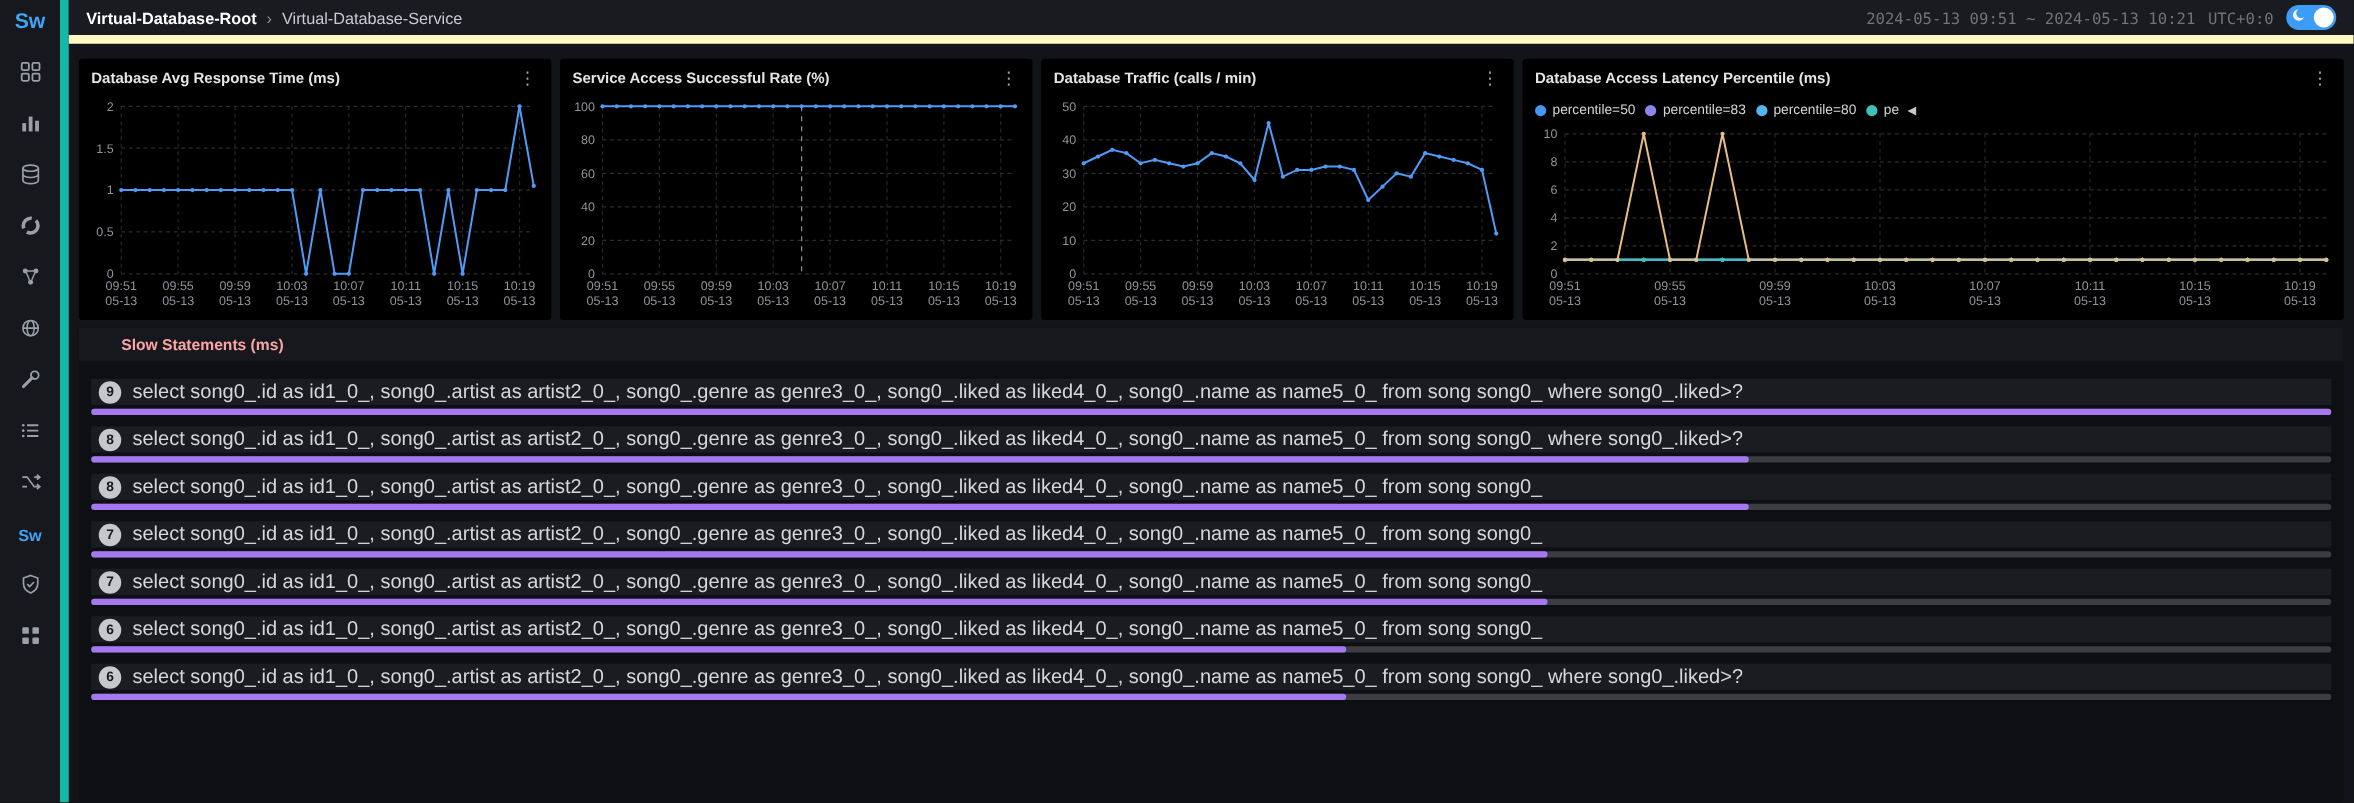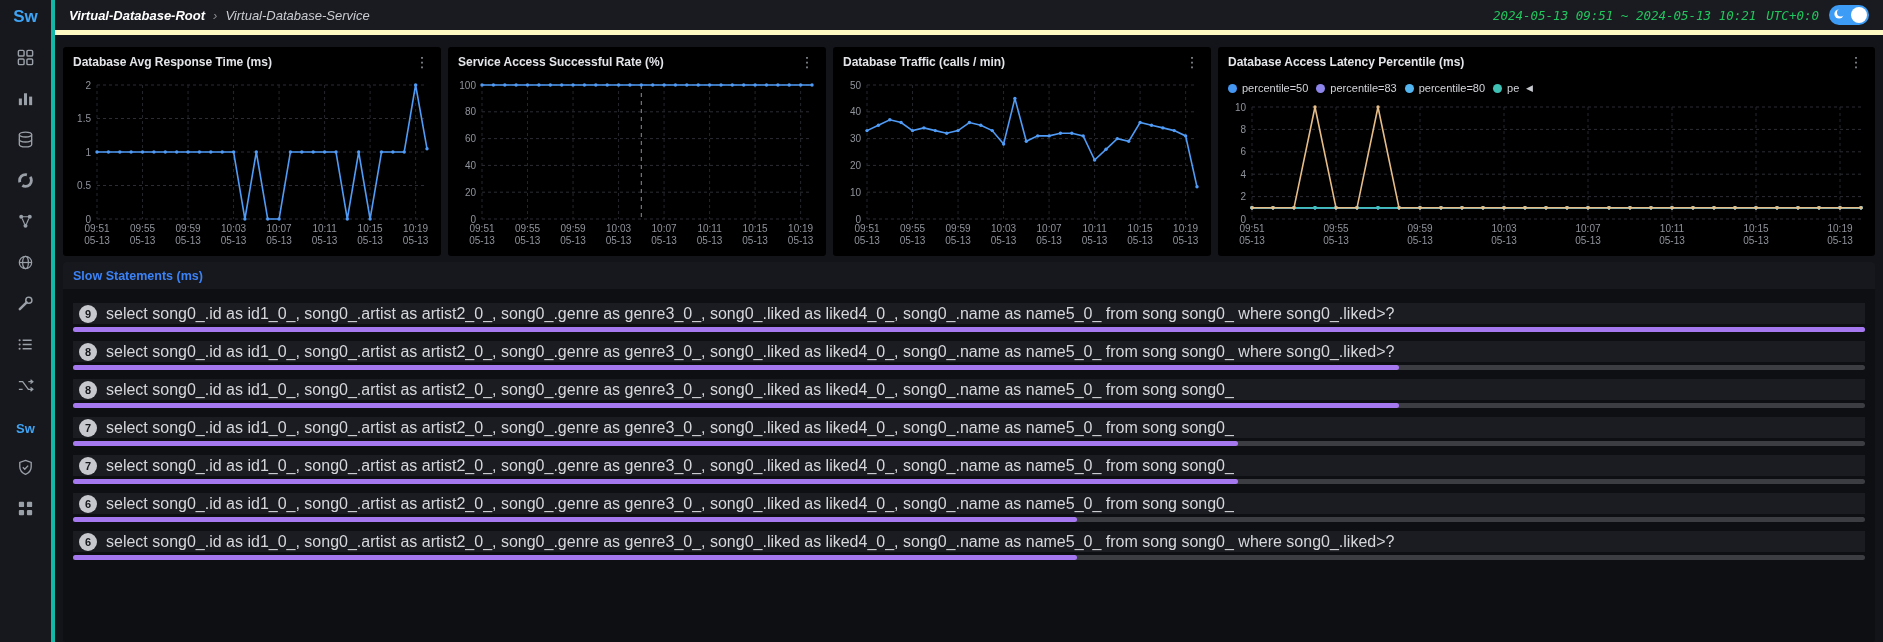--- a/index.html
+++ b/index.html
@@ -1,39 +1,39 @@
 <!DOCTYPE html>
 <html><head>
 <meta charset="utf-8">
 <style>
   * { margin:0; padding:0; box-sizing:border-box; }
   html,body { width:1883px; height:642px; overflow:hidden; background:#131419;
     font-family:"Liberation Sans", sans-serif; color:#d7d9dd; }
   .app { display:flex; height:100%; }
 
   
-  .sidebar { width:55px; background:#17181d; border-right:4px solid #14b8a6;
+  .sidebar { width:55px; background:#17181d; border-right:7px solid #14b8a6;
     display:flex; flex-direction:column; align-items:center; padding-top:7px; flex-shrink:0; }
   .logo { color:#3fa4f5; font-weight:bold; font-size:17px; margin-bottom:12px; cursor:pointer; }
   .nav-icon { width:42px; height:41px; display:flex; align-items:center; justify-content:center;
     color:#9aa0a8; cursor:pointer; }
   .nav-icon svg { width:19px; height:19px; }
   .nav-icon.active { color:#3fa4f5; font-weight:bold; font-size:13px; }
 
   
   .main { flex:1; display:flex; flex-direction:column; min-width:0; }
 
-  .topbar { height:35px; background:#1a1b20; border-bottom:5px solid #fef9c3;
-    display:flex; align-items:center; padding:0 14px; flex-shrink:0;font-style:italic; }
+  .topbar { height:35px; background:#1a1b20; border-bottom:7px solid #fef9c3;
+    display:flex; align-items:center; padding:0 14px; flex-shrink:0; }
   .breadcrumb { display:flex; align-items:center; gap:8px; font-size:13px; }
   .crumb-root { color:#ffffff; font-weight:bold; cursor:pointer; }
   .crumb-sep { color:#8b8e95; }
   .crumb { color:#c9ccd2; cursor:pointer; }
   .topbar-right { margin-left:auto; display:flex; align-items:center; gap:10px; }
-  .time-range, .timezone { font-family:"DejaVu Sans Mono", monospace; font-size:12.5px; color:#22c55e; }
+  .time-range, .timezone { font-family:"DejaVu Sans Mono", monospace; font-size:12.5px; color:#737373; }
   .toggle { width:40px; height:20px; background:#3d9cf5; border-radius:10px; position:relative;
     display:flex; align-items:center; padding-left:4px; cursor:pointer; }
   .knob { position:absolute; right:2px; top:2px; width:16px; height:16px; background:#fff; border-radius:50%; }
 
   .toolbar { height:31px; background:#17181d; border-bottom:1px solid #222329;
     display:flex; align-items:center; padding:0 14px; gap:8px; position:relative; flex-shrink:0; }
   .svc-label { font-size:12.5px; color:#d7d9dd; }
   .select { width:172px; height:23px; background:#0d0e12; border:1px solid #33343b; border-radius:3px;
     display:flex; align-items:center; justify-content:space-between; padding:0 8px; font-size:11.5px;
     color:#cfd1d6; cursor:pointer; }
@@ -56,21 +56,21 @@
   .legend-row { height:22px; display:flex; align-items:center; padding:0 10px; gap:6px; }
   .legend-items { display:flex; gap:8px; overflow:hidden; max-width:292px; white-space:nowrap; flex-shrink:0; }
   .leg-item { display:inline-flex; align-items:center; gap:5px; font-size:11px; color:#d2d4d9; cursor:pointer; }
   .leg-dot { width:9px; height:9px; border-radius:50%; display:inline-block; }
   .leg-arrow { color:#c6c9ce; font-size:9px; cursor:pointer; }
 
   
   .slow-panel { flex:1; margin:0 8px 0 8px; display:flex; flex-direction:column; min-height:0;
     background:#0e0f13; border-radius:3px; overflow:hidden; }
   .slow-header { height:27px; background:#17181d; display:flex; align-items:center; padding:0 10px; flex-shrink:0; }
-  .slow-header h3 { font-size:12.5px; color:#3b82f6; font-weight:bold; }
+  .slow-header h3 { font-size:12.5px; color:#fca5a5; font-weight:bold;margin-left:24px; }
   .slow-list { flex:1; overflow:hidden; padding:14px 10px 0; }
   .stmt-row { margin-bottom:9px; cursor:pointer; }
   .stmt-line { display:flex; align-items:center; gap:9px; background:#1b1c22; padding:2px 6px; height:21px; }
   .badge { min-width:18px; height:18px; border-radius:50%; background:#c6c8cd; color:#17181c;
     font-size:11px; font-weight:bold; display:flex; align-items:center; justify-content:center; }
   .stmt-text { font-size:16px; color:#d5d7db; white-space:nowrap; overflow:hidden; }
   .stmt-track { height:5px; background:#3c3d43; border-radius:3px; margin-top:3px; }
   .stmt-fill { height:100%; background:#a678f0; border-radius:3px; }
 </style>
 </head>

